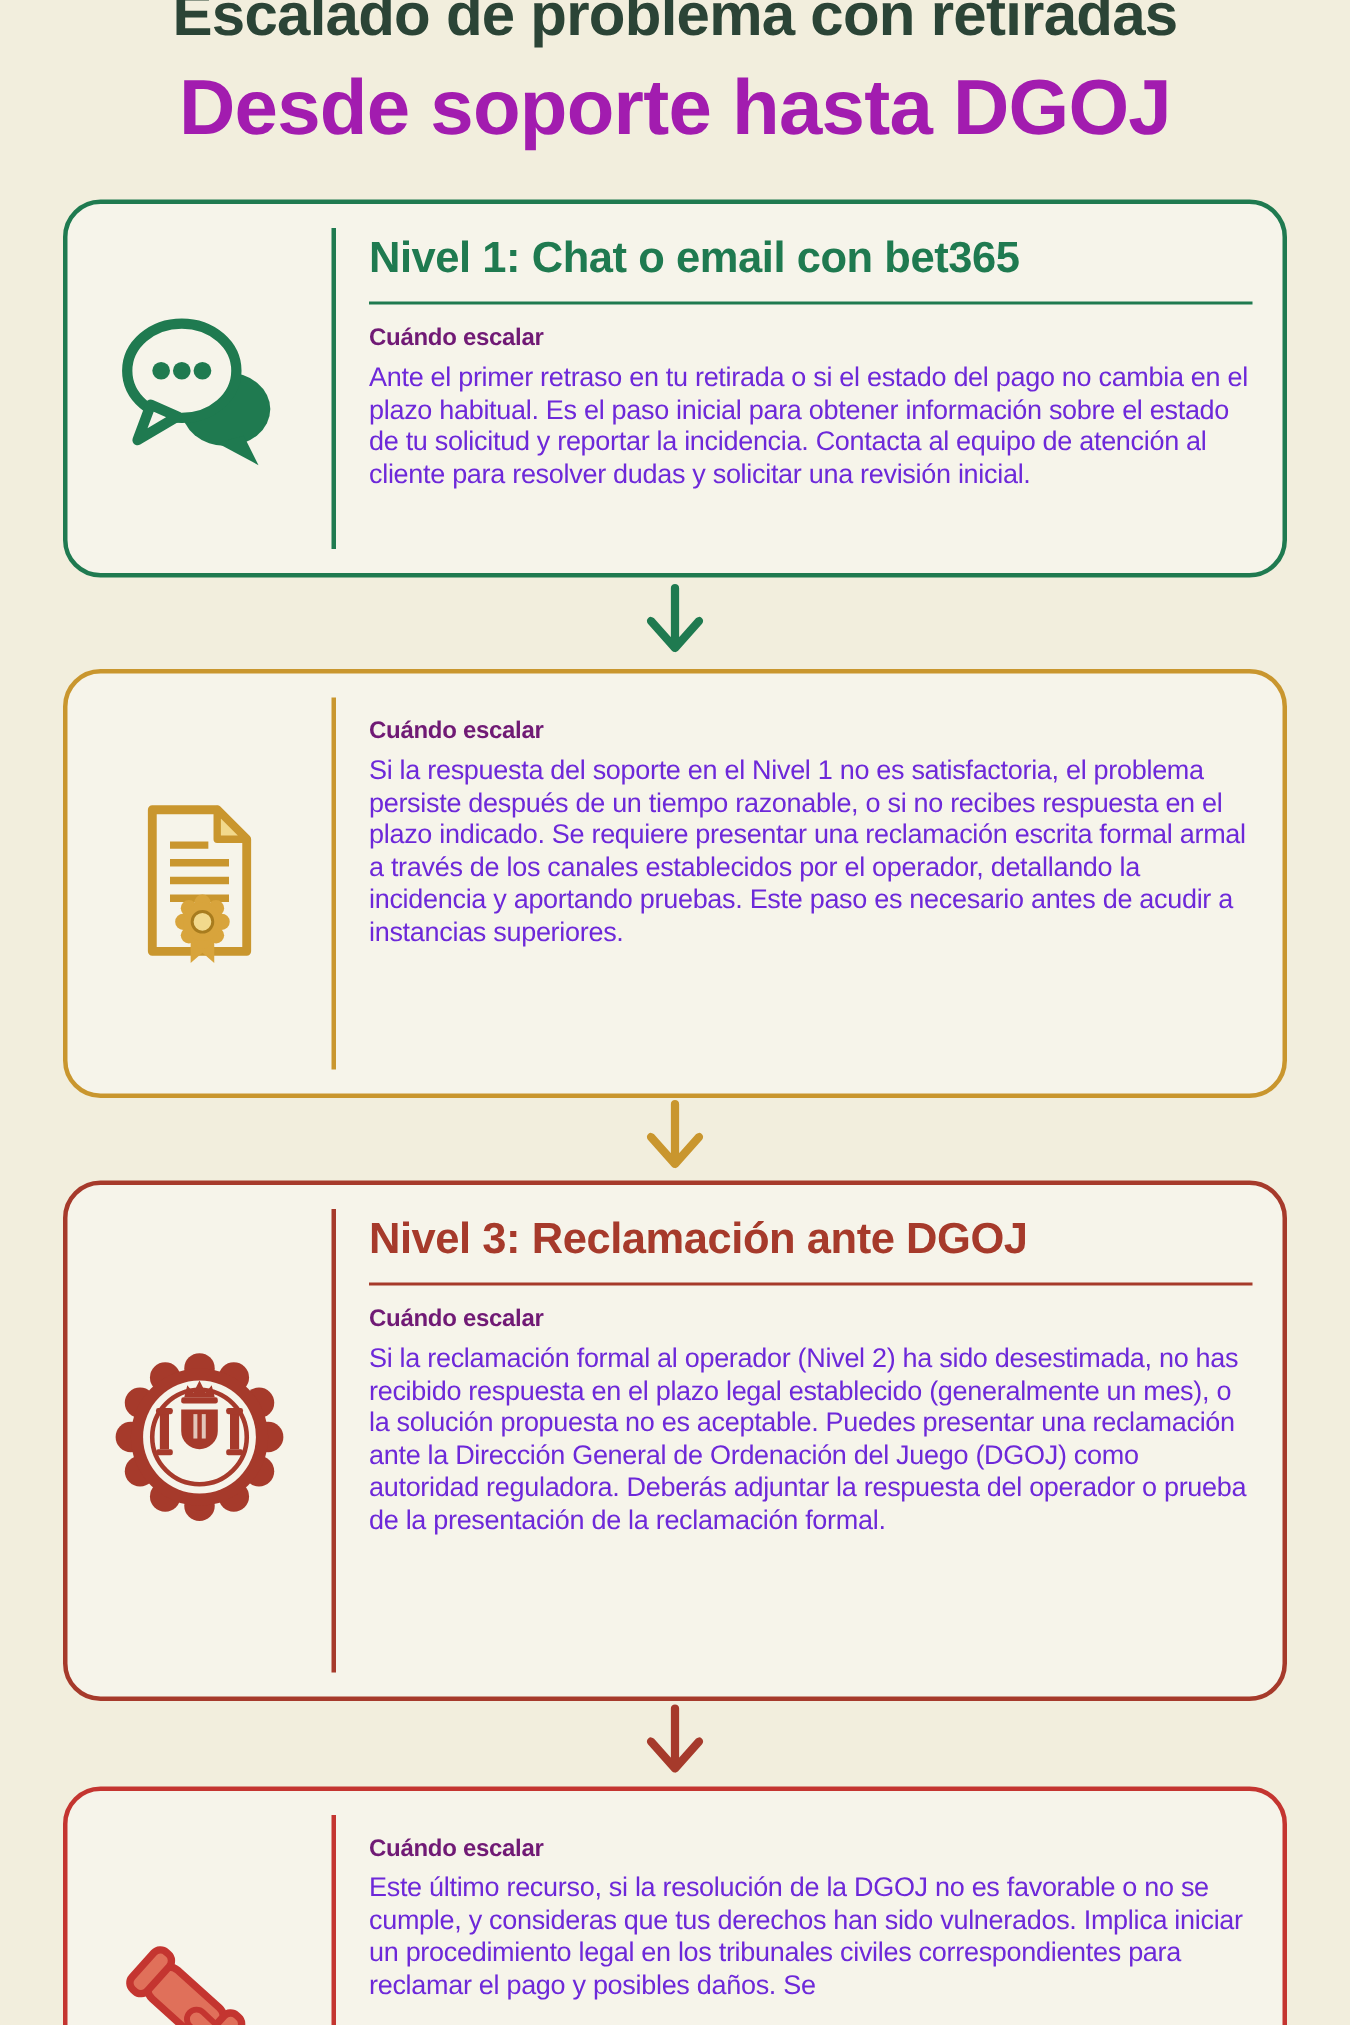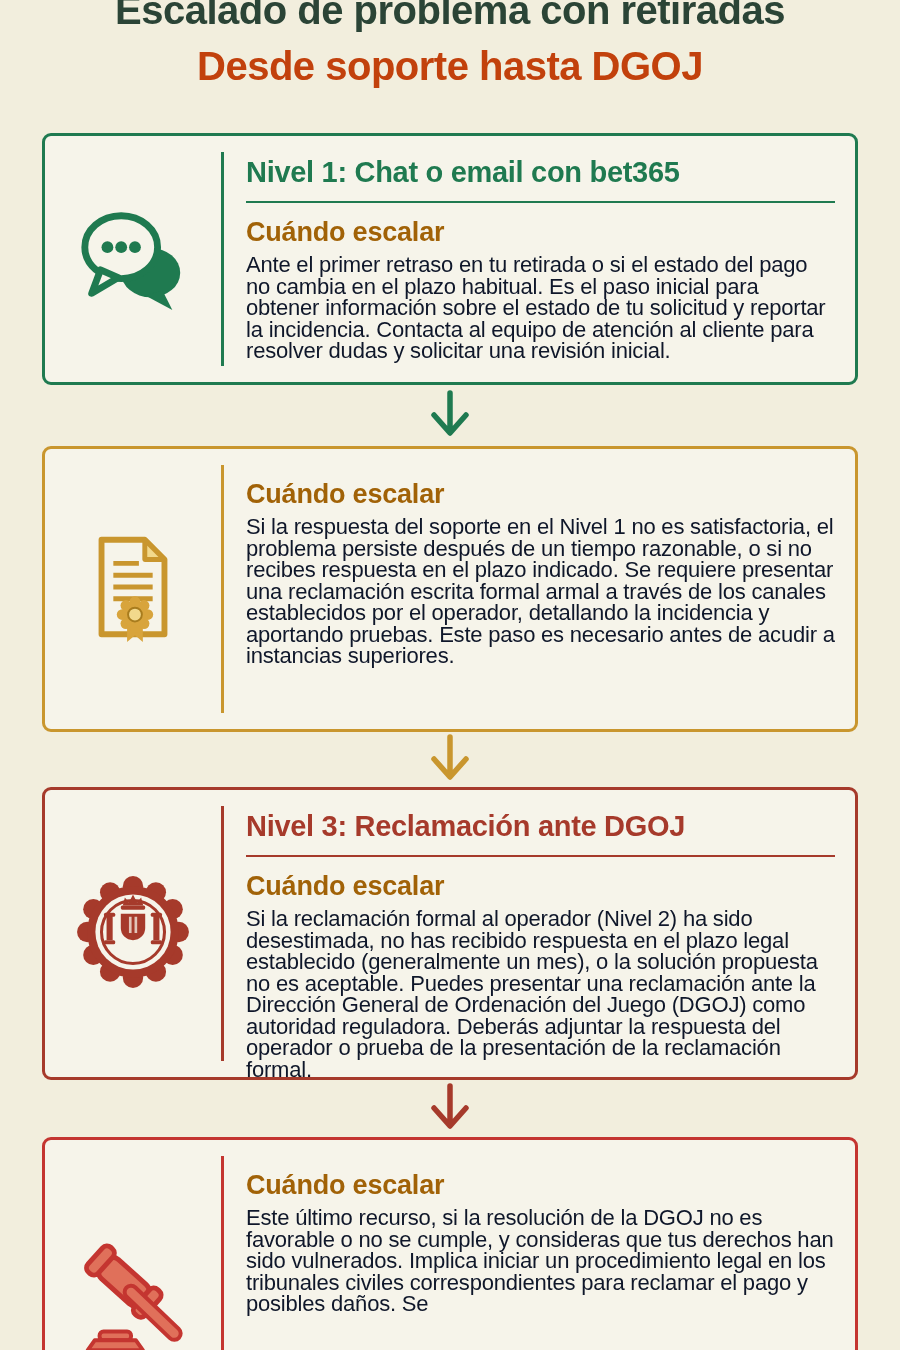--- a/index.html
+++ b/index.html
@@ -13,37 +13,37 @@
 
   
   .title-block { height: 145px; text-align: center; overflow: visible; }
   .title-line1 {
     margin-top: -12px;
     font-size: 40px; font-weight: 700;
     color: #2b4436; letter-spacing: -0.5px; line-height: 1.1;
   }
   .title-line2 {
     margin-top: 12px;
-    font-size: 40px; font-weight: 700;
-    color: #c2410c; letter-spacing: -0.5px; line-height: 1.1;
+    font-size: 52px; font-weight: 700;
+    color: #a21caf; letter-spacing: -0.5px; line-height: 1.1;
   }
 
   
   .card {
     box-sizing: border-box;
     margin: 0 42px;
     border: 3px solid var(--accent, #1f7a50);
-    border-radius: 9px;
+    border-radius: 25px;
     background: #f6f4ea;
     display: flex;
     overflow: hidden;
   }
   .card-1 { height: 252px; }
   .card-2 { height: 286px; }
-  .card-3 { height: 293px; }
+  .card-3 { height: 347px; }
   .card-4 { height: 330px; }
 
   .icon-col {
     width: 176px; flex: 0 0 176px;
     display: flex; align-items: center; justify-content: center;
   }
   .icon { color: var(--accent, #1f7a50); display: block; }
 
   .content {
     flex: 1;
@@ -55,27 +55,27 @@
   }
   .card-title {
     margin: 0;
     padding: 4px 0 12px 0;
     font-size: 29px; font-weight: 700; letter-spacing: -0.3px;
     color: var(--accent, #1f7a50);
     border-bottom: 2.5px solid var(--accent, #1f7a50);
   }
   .subheading {
     margin: 14px 0 0 0;
-    font-size: 27px; font-weight: 700; letter-spacing: -0.2px;
-    color: #a16207;
+    font-size: 16px; font-weight: 700; letter-spacing: -0.2px;
+    color: #701a75;
   }
   .body-text {
     margin: 6px 0 0 0;
-    font-size: 22px; line-height: 21.5px; letter-spacing: -0.2px;
-    color: #0f172a;
+    font-size: 18px; line-height: 21.5px; letter-spacing: -0.2px;
+    color: #6d28d9;
     max-width: 620px;
   }
 
   
   .arrow-row { display: flex; align-items: center; justify-content: center; }
   .arrow-row-1 { height: 61px; }
   .arrow-row-2 { height: 55px; }
   .arrow-row-3 { height: 57px; }
   .arrow-glyph { color: var(--accent, #1f7a50); display: block; }
 </style>

